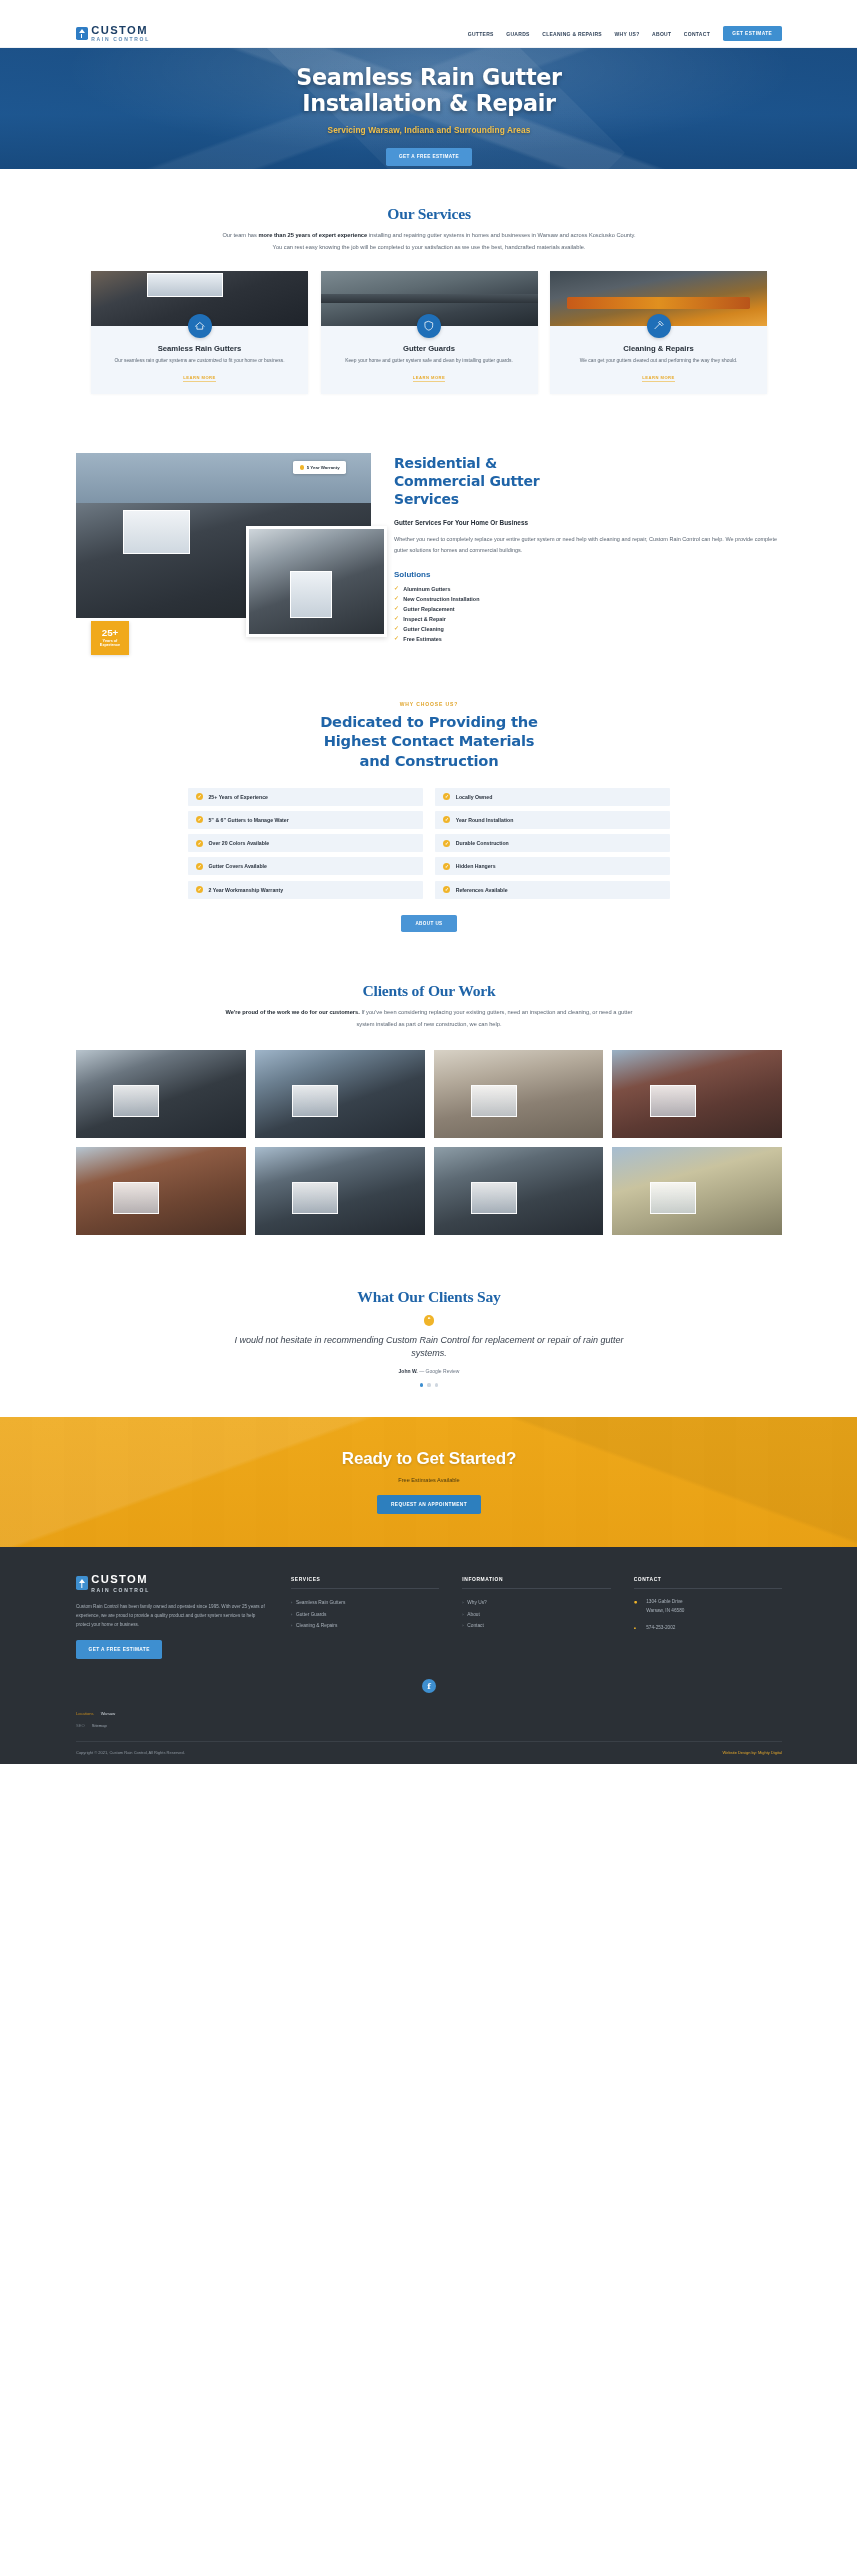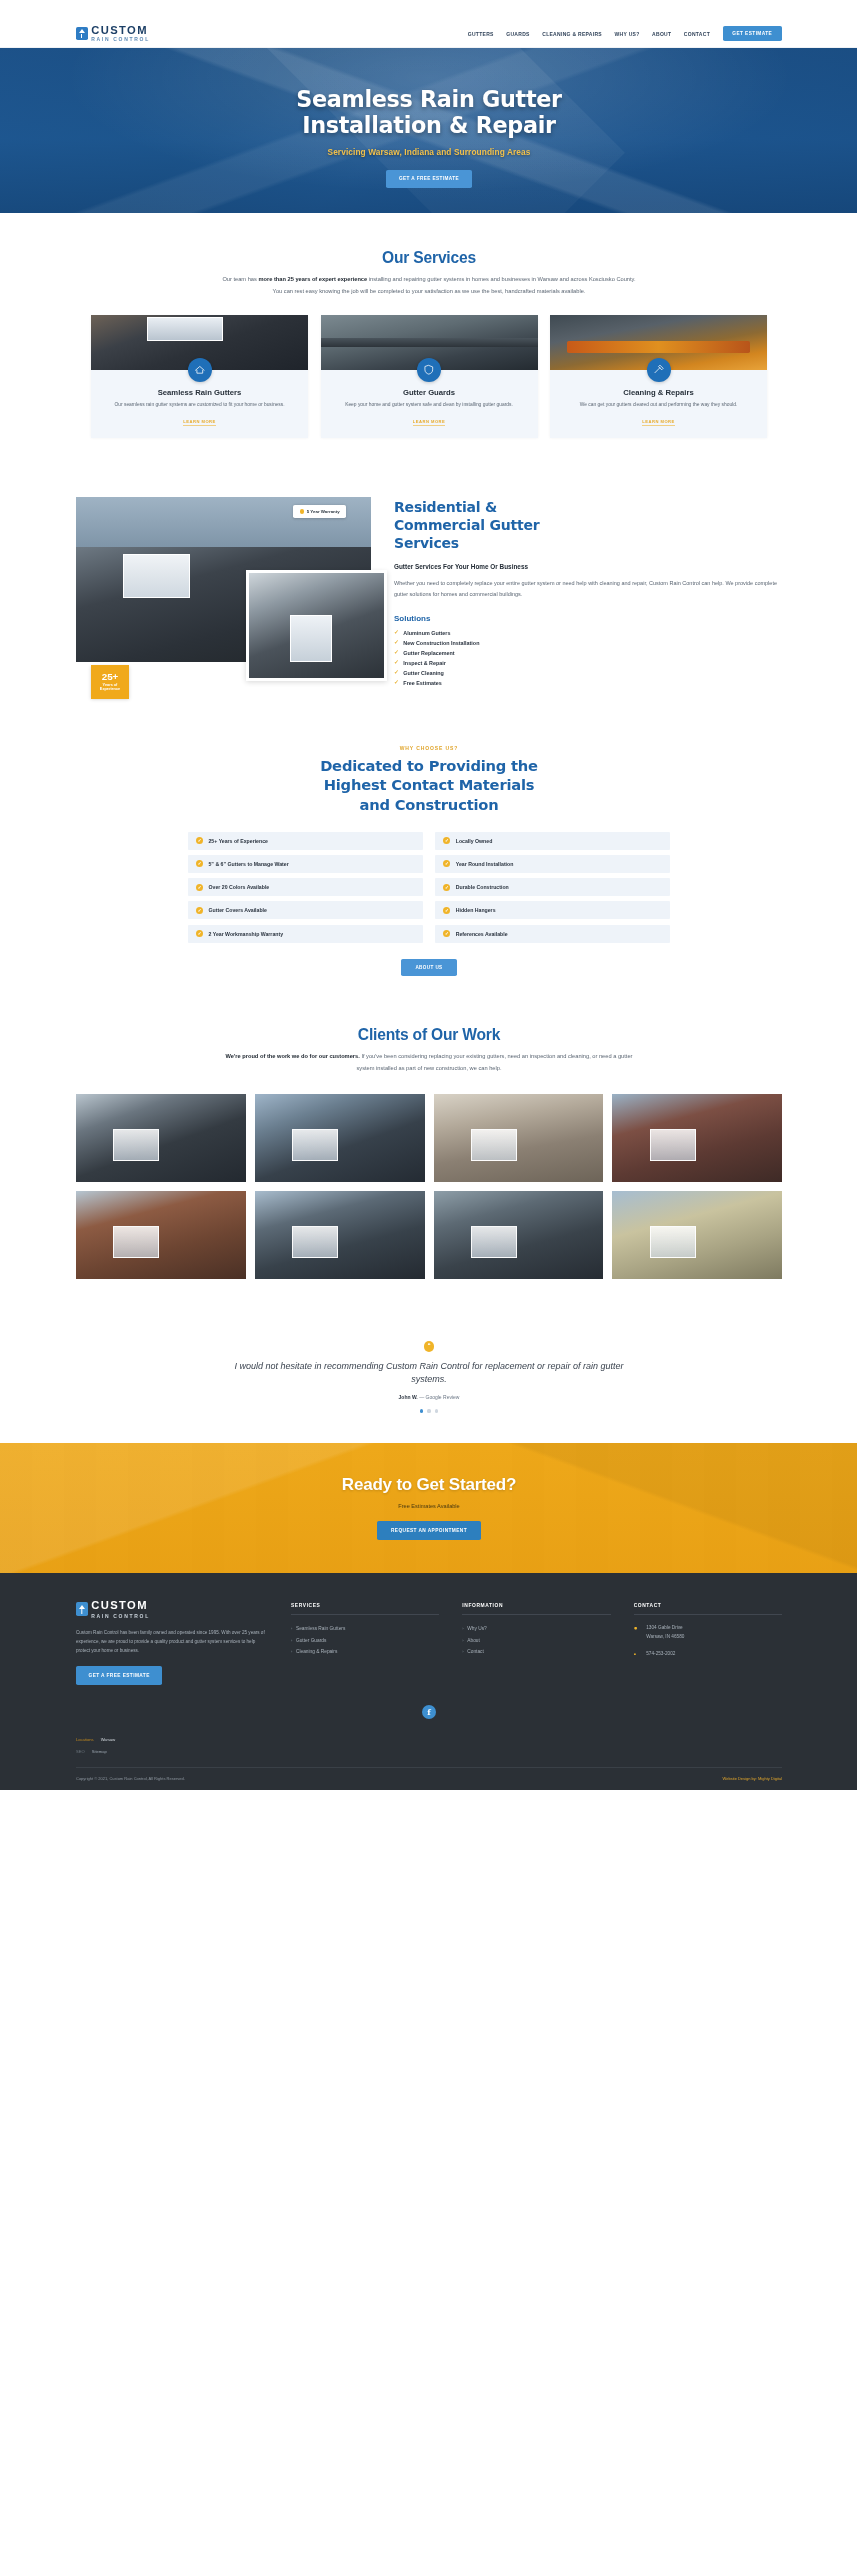--- a/index.html
+++ b/index.html
@@ -64,21 +64,21 @@
     background: #3e8fd0; color: #fff;
     font-size: 4.8px; font-weight: 700; letter-spacing: 0.4px;
     text-transform: uppercase;
     padding: 5.4px 9.8px; border: none; border-radius: 1.8px;
     cursor: pointer; white-space: nowrap;
   }
 
   
   .hero {
     position: relative;
-    height: 165px;
+    height: 121px;
     background:
       linear-gradient(180deg, rgba(24,75,129,.80) 0%, rgba(26,82,140,.82) 55%, rgba(21,70,122,.88) 100%),
       linear-gradient(140deg, #2f6ca8 0%, #27618f 30%, #3d7bb4 48%, #2a5f95 70%, #1d4f80 100%);
     overflow: hidden;
   }
   .hero::before {
     content: "";
     position: absolute; inset: 0;
     background:
       linear-gradient(200deg, transparent 44%, rgba(255,255,255,.10) 45%, rgba(255,255,255,.10) 52%, transparent 53%),
@@ -118,21 +118,21 @@
     margin-top: 13.4px;
     background: #4a95d6; color: #fff; border: none;
     font-size: 4.7px; font-weight: 700; letter-spacing: 0.4px;
     text-transform: uppercase;
     padding: 6.3px 12.5px; border-radius: 1.8px; cursor: pointer;
   }
 
   
   .section { padding: 0 76px; }
   .sec-heading {
-    font-family: Liberation Sans, sans-serif;
+    font-family: Liberation Serif, serif;
     font-size: 15.6px; font-weight: 700;
     color: #1f64a8; text-align: center;
     letter-spacing: -0.2px;
   }
   .sec-intro {
     max-width: 420px; margin: 7.1px auto 0;
     text-align: center; font-size: 5.7px; line-height: 2.0;
     color: #5b6673;
   }
   .sec-intro b { color: #222a33; font-weight: 700; }
@@ -658,20 +658,21 @@
       <div class="gitem g3"></div>
       <div class="gitem g4"></div>
       <div class="gitem g5"></div>
       <div class="gitem g6"></div>
       <div class="gitem g7"></div>
       <div class="gitem g8"></div>
     </div>
   </section>
 
   <section class="testi">
+    <h2 class="sec-heading">What Our Clients Say</h2>
     <div class="quote-mark">“</div>
     <p class="testi-text">I would not hesitate in recommending Custom Rain Control for replacement or repair of rain gutter systems.</p>
     <div class="testi-author"><b>John W.</b> <span>— Google Review</span></div>
     <div class="dots">
       <span class="dot active"></span>
       <span class="dot"></span>
       <span class="dot"></span>
     </div>
   </section>
 

